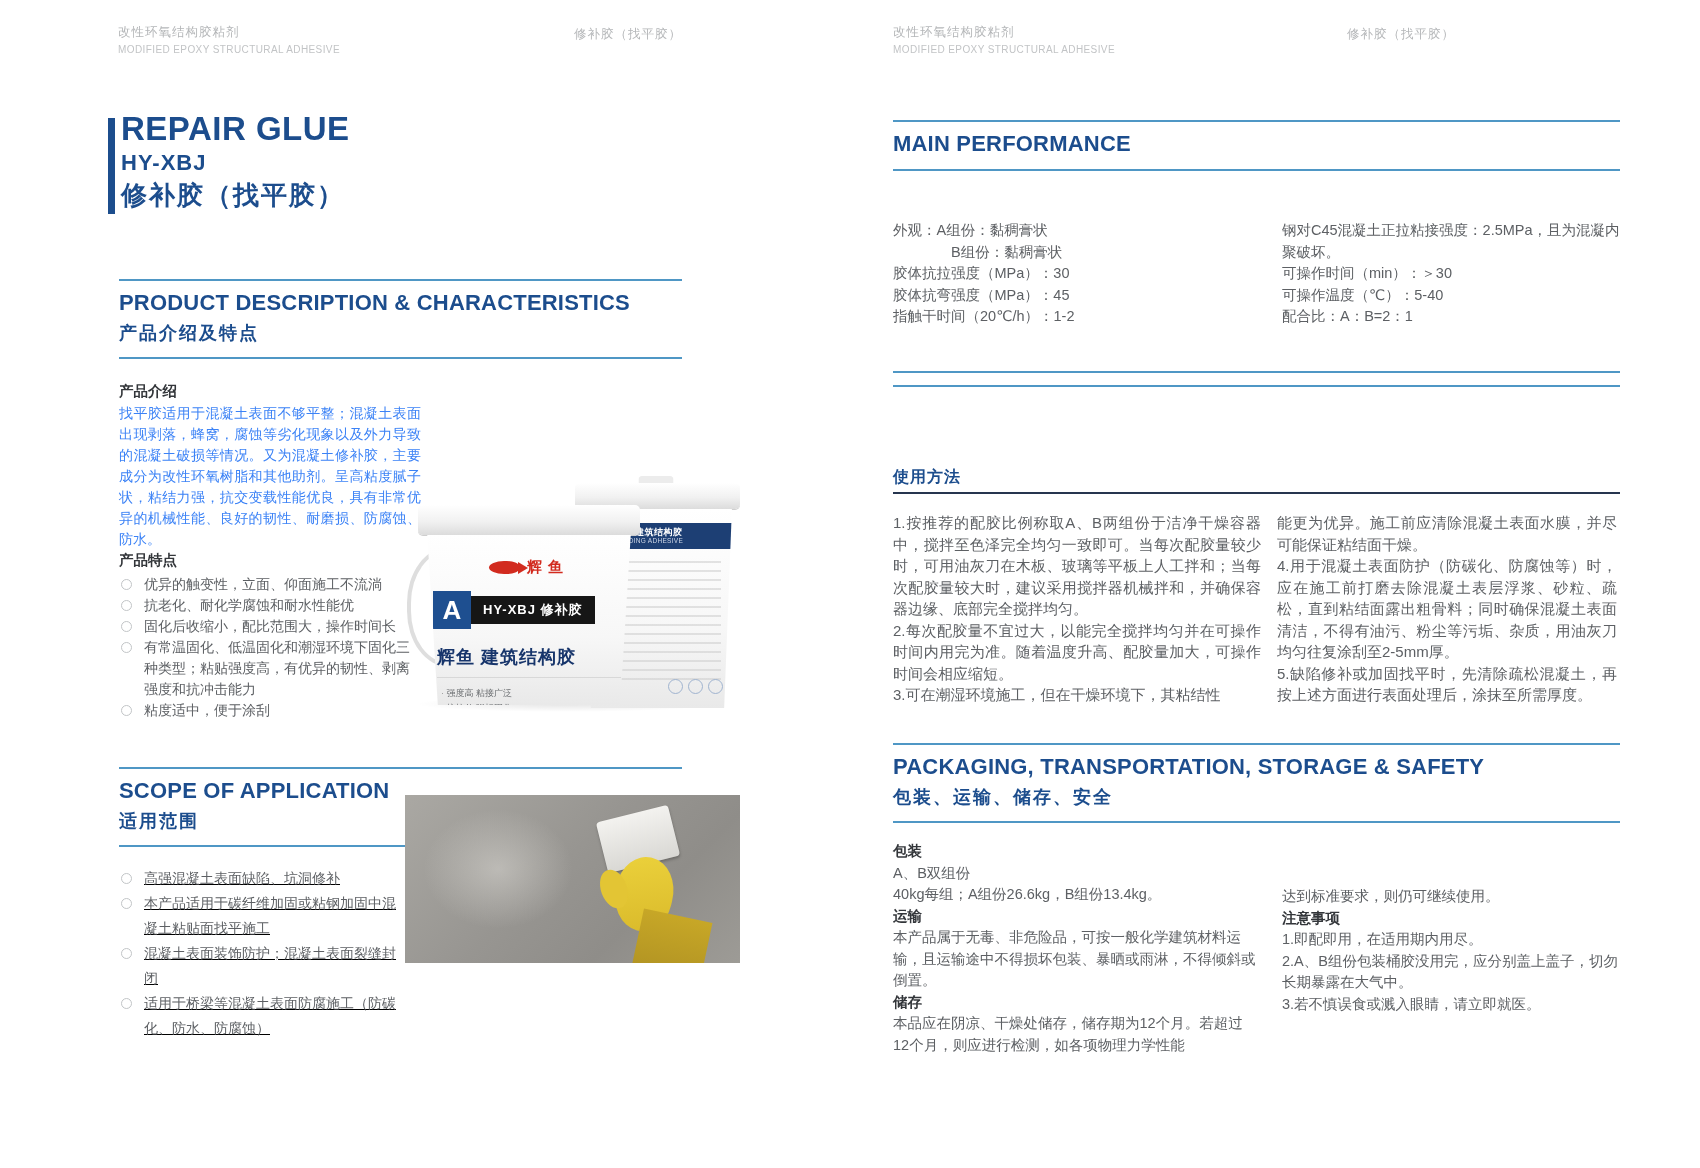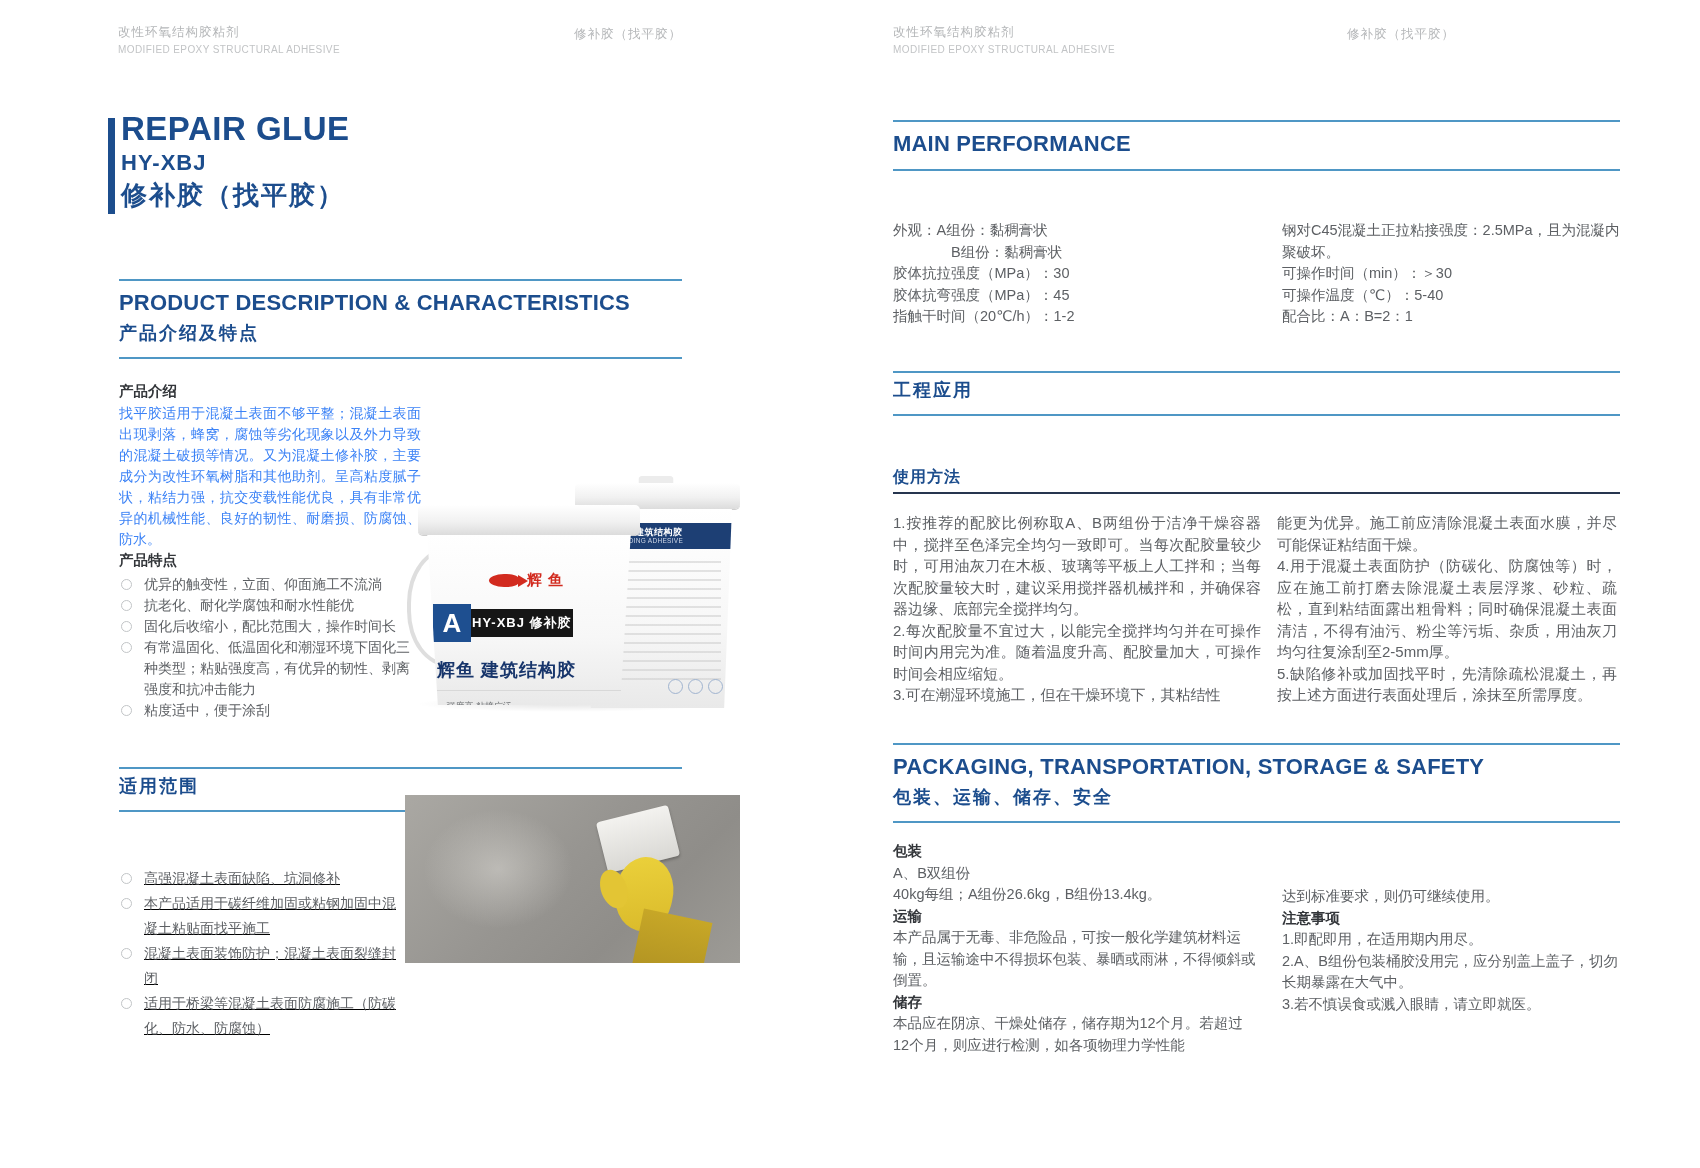--- a/index.html
+++ b/index.html
@@ -54,34 +54,34 @@
     box-shadow:0 1px 0 #cfcfcf;}
   .front .b-lid{height:30px;}
   .b-cap{position:absolute;left:38%;top:-7px;width:34px;height:10px;border-radius:3px;
     background:#ececec;box-shadow:0 1px 1px #c9c9c9;}
   .b-body{position:absolute;left:0;right:0;top:26px;bottom:0;
     background:linear-gradient(180deg,#ffffff 0%,#f7f7f7 60%,#e9e9e9 100%);
     clip-path:polygon(2% 0,98% 0,93% 100%,7% 100%);}
   .front .b-body{top:30px;}
   .b-handle{position:absolute;left:-16px;top:42px;width:38px;height:112px;
     border:4px solid #dedede;border-right:none;border-radius:60px 0 0 60px/80px 0 0 80px;}
-  .b-logo{display:flex;align-items:center;justify-content:center;margin-top:36px;}
+  .b-logo{display:flex;align-items:center;justify-content:center;margin-top:23px;}
   .fish{display:inline-block;position:relative;width:30px;height:13px;background:#d22b1f;
     border-radius:55% 45% 45% 55%;margin-right:8px;}
   .fish::after{content:"";position:absolute;right:-9px;top:1px;width:0;height:0;
     border-top:6px solid transparent;border-bottom:6px solid transparent;
     border-right:10px solid #d22b1f;transform:rotate(180deg);}
   .fish.small{width:20px;height:9px;margin-right:5px;}
   .fish.small::after{border-top-width:4px;border-bottom-width:4px;border-right-width:7px;top:1px;right:-6px;}
   .b-brand{font-size:15px;font-weight:800;color:#d22b1f;letter-spacing:6px;}
   .b-modelrow{display:flex;align-items:center;margin:14px 0 0 10px;}
   .b-badge{flex:none;width:38px;height:38px;background:#1e4f90;color:#fff;font-size:26px;
     font-weight:800;display:flex;align-items:center;justify-content:center;}
   .b-black{flex:none;height:28px;background:#161616;color:#fff;font-size:13px;font-weight:700;
-    letter-spacing:1px;display:flex;align-items:center;padding:0 1px;}
+    letter-spacing:1px;display:flex;align-items:center;padding:0 12px;}
   .b-name{margin:16px 0 0 14px;font-size:18px;font-weight:800;color:#17356b;letter-spacing:1px;}
   .b-sep{margin:8px 14px 0;height:1px;background:#d8d8d8;}
   .b-bullets{margin:8px 0 0 18px;font-size:9px;color:#6a6d70;line-height:15px;}
   .b-bullets div::before{content:"· ";color:#999;}
   .b-band{position:absolute;left:0;right:0;top:14px;height:26px;background:#1d3f74;
     display:flex;align-items:center;padding:0 8px;}
   .b-band-txt b{display:block;color:#fff;font-size:9px;letter-spacing:.5px;line-height:10px;}
   .b-band-txt i{display:block;color:#cdd6e6;font-size:6.5px;font-style:normal;letter-spacing:.3px;line-height:8px;}
   .b-finetext{position:absolute;left:14px;right:14px;top:52px;height:120px;
     background:repeating-linear-gradient(180deg,#cdcdcd 0 2px,transparent 2px 9px);opacity:.55;}
@@ -192,20 +192,21 @@
           <div>抗拉伸 强韧固化</div>
           <div>耐酸碱 抗寒耐热</div>
         </div>
       </div>
     </div>
     <div class="bucket-shadow"></div>
   </div>
 
   <div class="abs sec" style="left:119px;top:767px;width:563px;">
     <div class="rule"></div>
+    <div class="sec-en">SCOPE OF APPLICATION</div>
     <div class="sec-cn">适用范围</div>
     <div class="rule rule-b"></div>
   </div>
 
   <div class="abs blist wide" style="left:119px;top:866px;width:290px;text-decoration:underline;">
     <div class="row">
         <span class="ring"></span>
         <span>高强混凝土表面缺陷、坑洞修补</span>
       </div>
     <div class="row">
@@ -251,21 +252,20 @@
   </div>
   <div class="abs" style="left:1282px;top:220px;width:345px;">
     <div class="spec-line">钢对C45混凝土正拉粘接强度：2.5MPa，且为混凝内聚破坏。</div>
     <div class="spec-line">可操作时间（min）：＞30</div>
     <div class="spec-line">可操作温度（℃）：5-40</div>
     <div class="spec-line">配合比：A：B=2：1</div>
   </div>
 
   <div class="abs sec" style="left:893px;top:371px;width:727px;">
     <div class="rule"></div>
-    <div class="sec-cn">工程应用</div>
     <div class="rule rule-b"></div>
   </div>
 
   <div class="abs usage-label" style="left:893px;top:467px;">使用方法</div>
   <div class="abs" style="left:893px;top:492px;width:727px;height:2px;background:#26354f;"></div>
 
   <div class="abs usage-col pre" style="left:893px;top:512px;width:368px;">1.按推荐的配胶比例称取A、B两组份于洁净干燥容器中，搅拌至色泽完全均匀一致即可。当每次配胶量较少时，可用油灰刀在木板、玻璃等平板上人工拌和；当每次配胶量较大时，建议采用搅拌器机械拌和，并确保容器边缘、底部完全搅拌均匀。
 2.每次配胶量不宜过大，以能完全搅拌均匀并在可操作时间内用完为准。随着温度升高、配胶量加大，可操作时间会相应缩短。
 3.可在潮湿环境施工，但在干燥环境下，其粘结性</div>
   <div class="abs usage-col pre" style="left:1277px;top:512px;width:340px;">能更为优异。施工前应清除混凝土表面水膜，并尽可能保证粘结面干燥。

